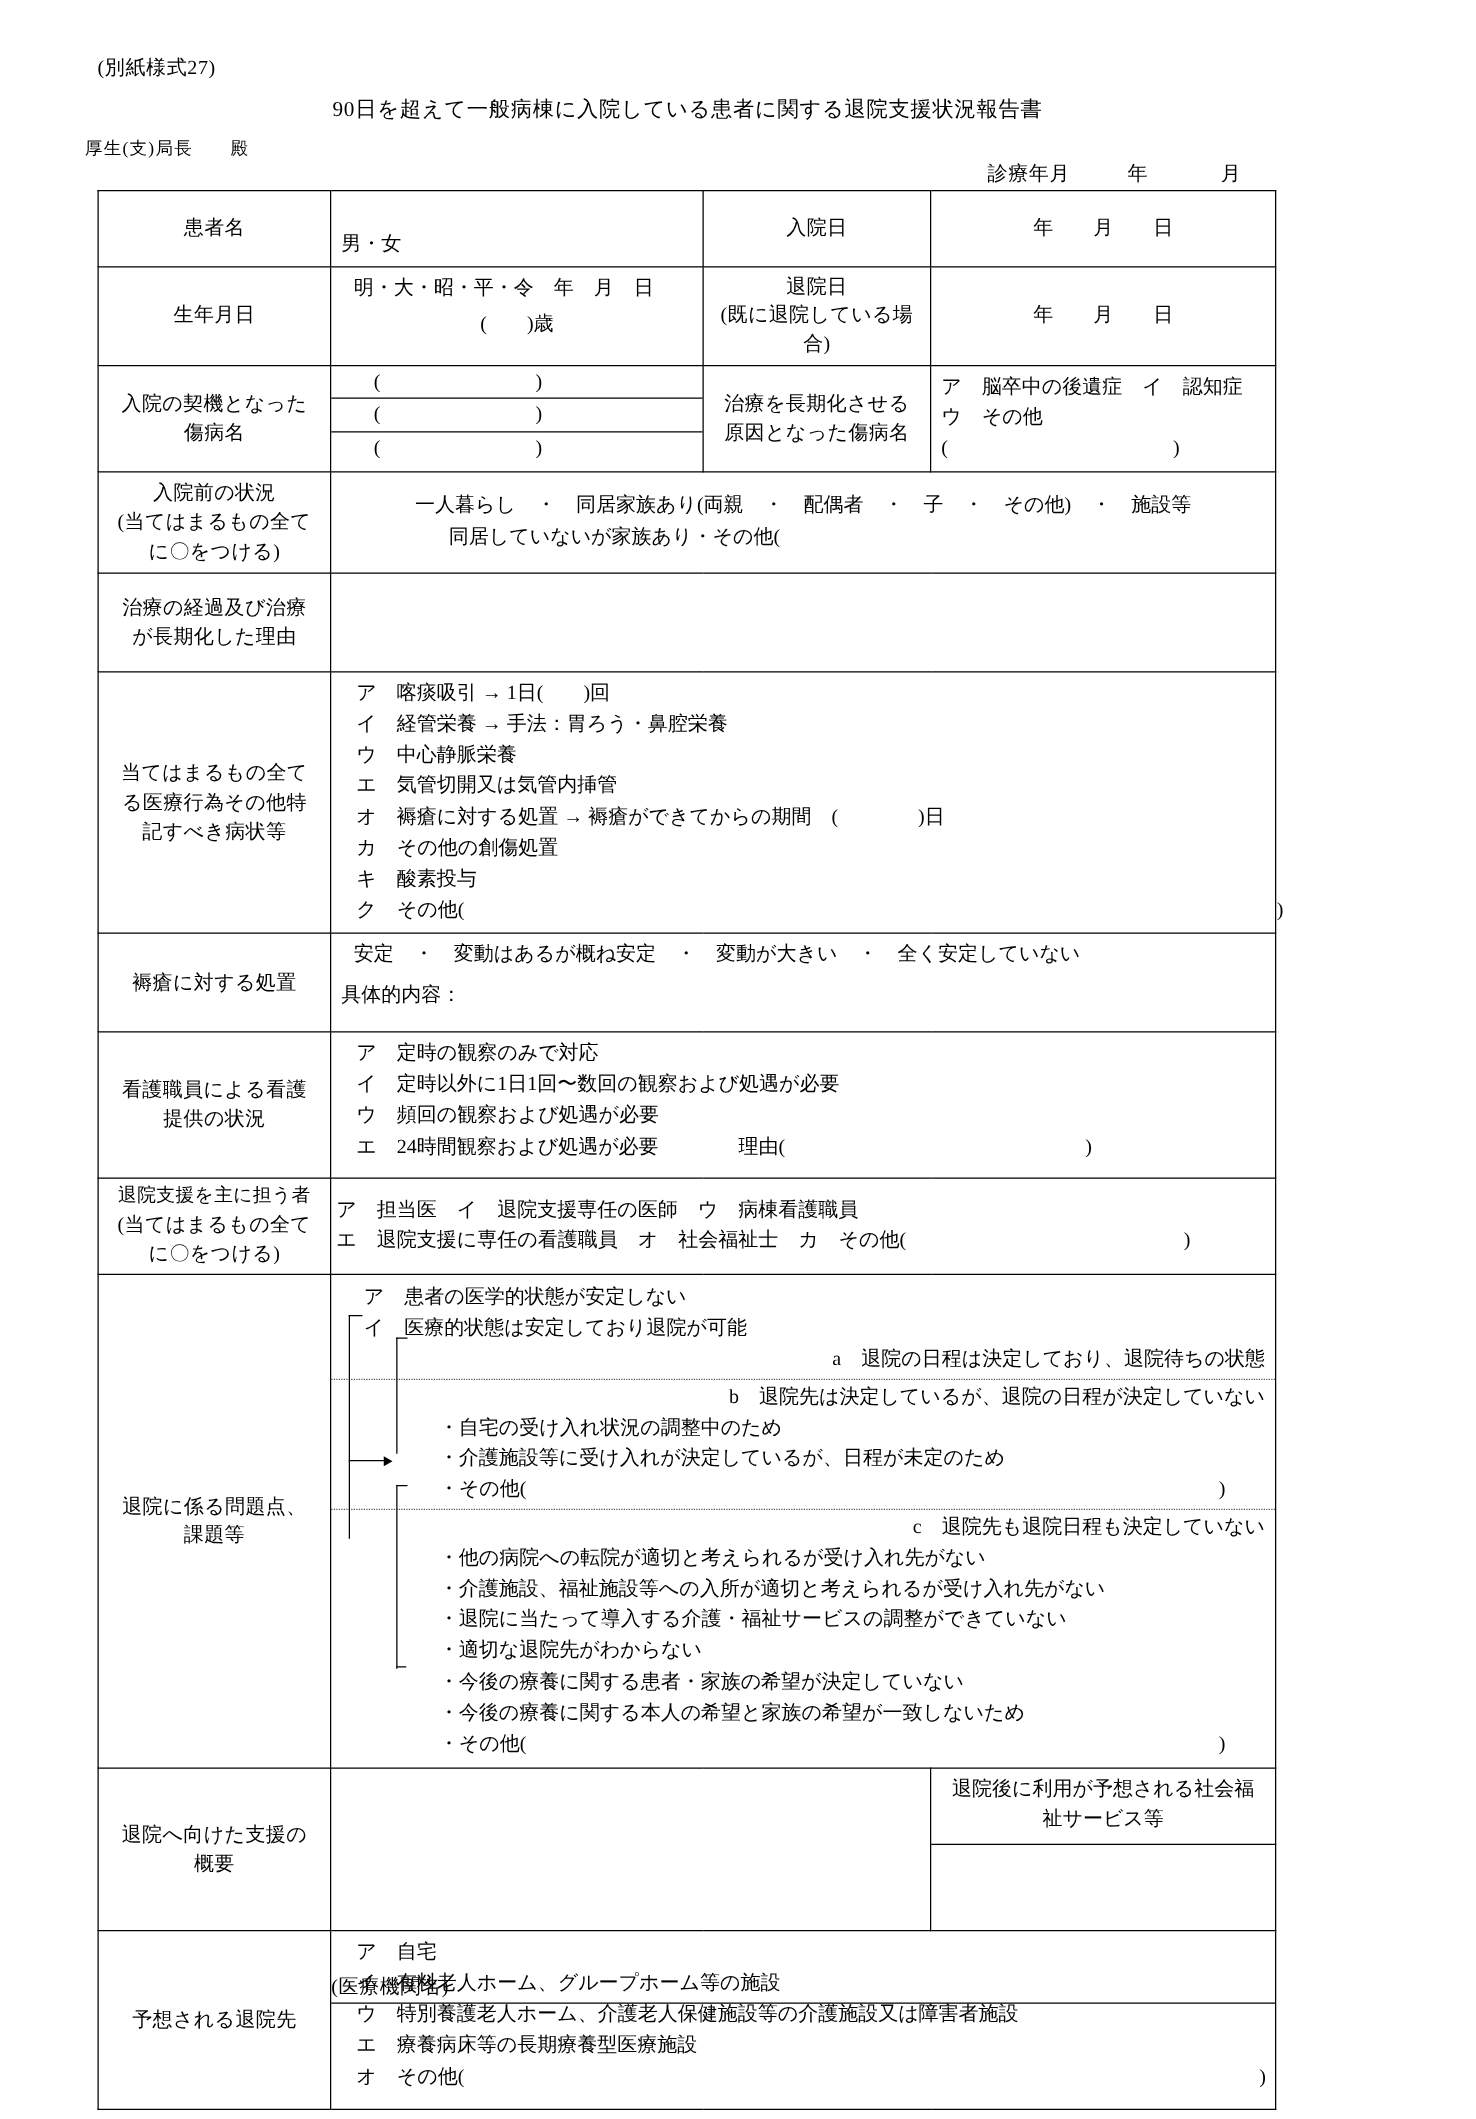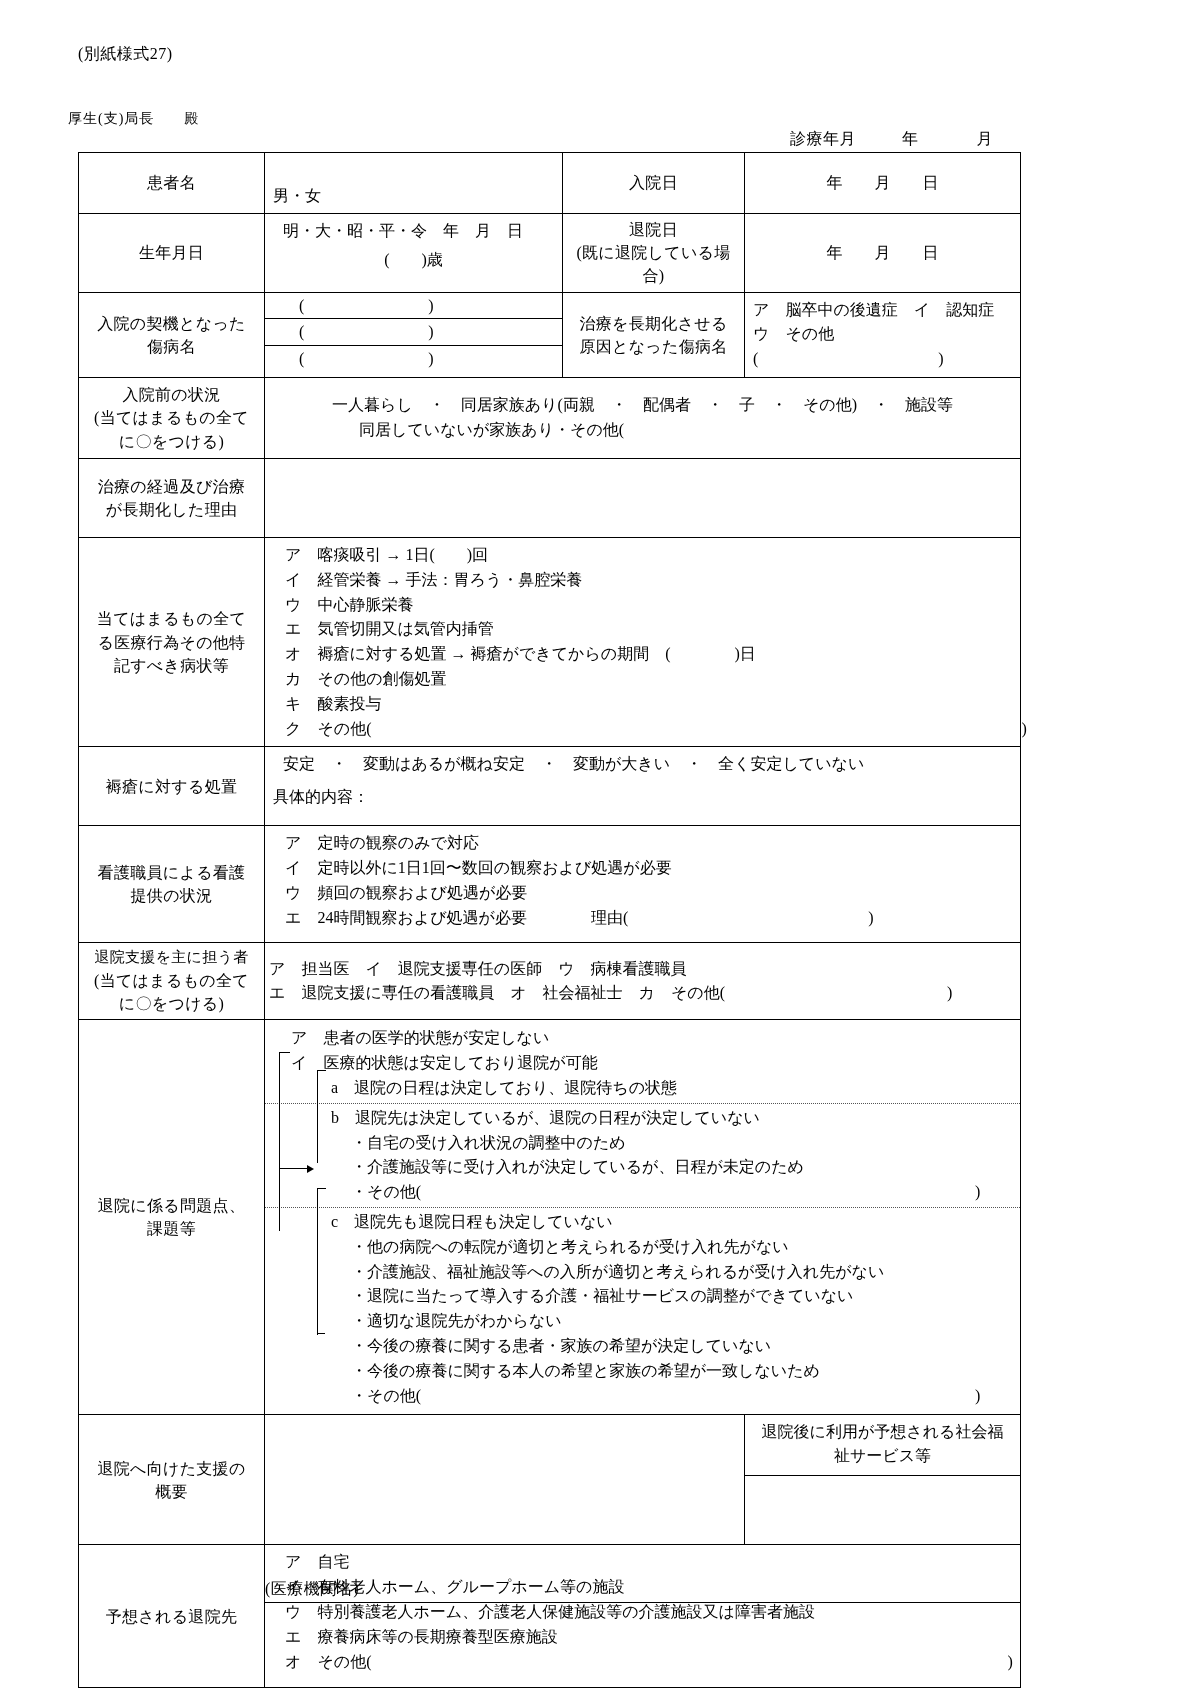--- a/index.html
+++ b/index.html
@@ -105,21 +105,21 @@
     position: relative;
     padding: 6px 8px 6px 8px !important;
   }
   .prob .ln {
     white-space: pre;
     line-height: 1.55;
     position: relative;
     z-index: 2;
   }
   .prob .ln.ind1 { padding-left: 18px; }
-  .prob .ln.ind2 { padding-left: 58px; }
+  .prob .ln.ind2 { padding-left: 58px; text-align: right; }
   .prob .ln.ind3 { padding-left: 78px; }
 
   .dotline {
     border-top: 1px dotted #555;
     margin: 2px 0 2px -8px;
     width: calc(100% + 16px);
   }
 
   
   .brk {
@@ -150,20 +150,21 @@
   }
   .foot.f1 { top: 1579px; }
   .foot.f2 { top: 1623px; }
 </style>
 </head>
 <body>
 
 <div class="page">
 
   <div class="form-no">(別紙様式27)</div>
+  <div class="doc-title">90日を超えて一般病棟に入院している患者に関する退院支援状況報告書</div>
   <div class="addressee">厚生(支)局長　　殿</div>
   <div class="treat-date">
     <span>診療年月</span><span class="gap1"></span><span>年</span><span class="gap2"></span><span>月</span>
   </div>
 
   <table class="form">
     <colgroup>
       <col style="width:186px">
       <col style="width:298px">
       <col style="width:182px">

